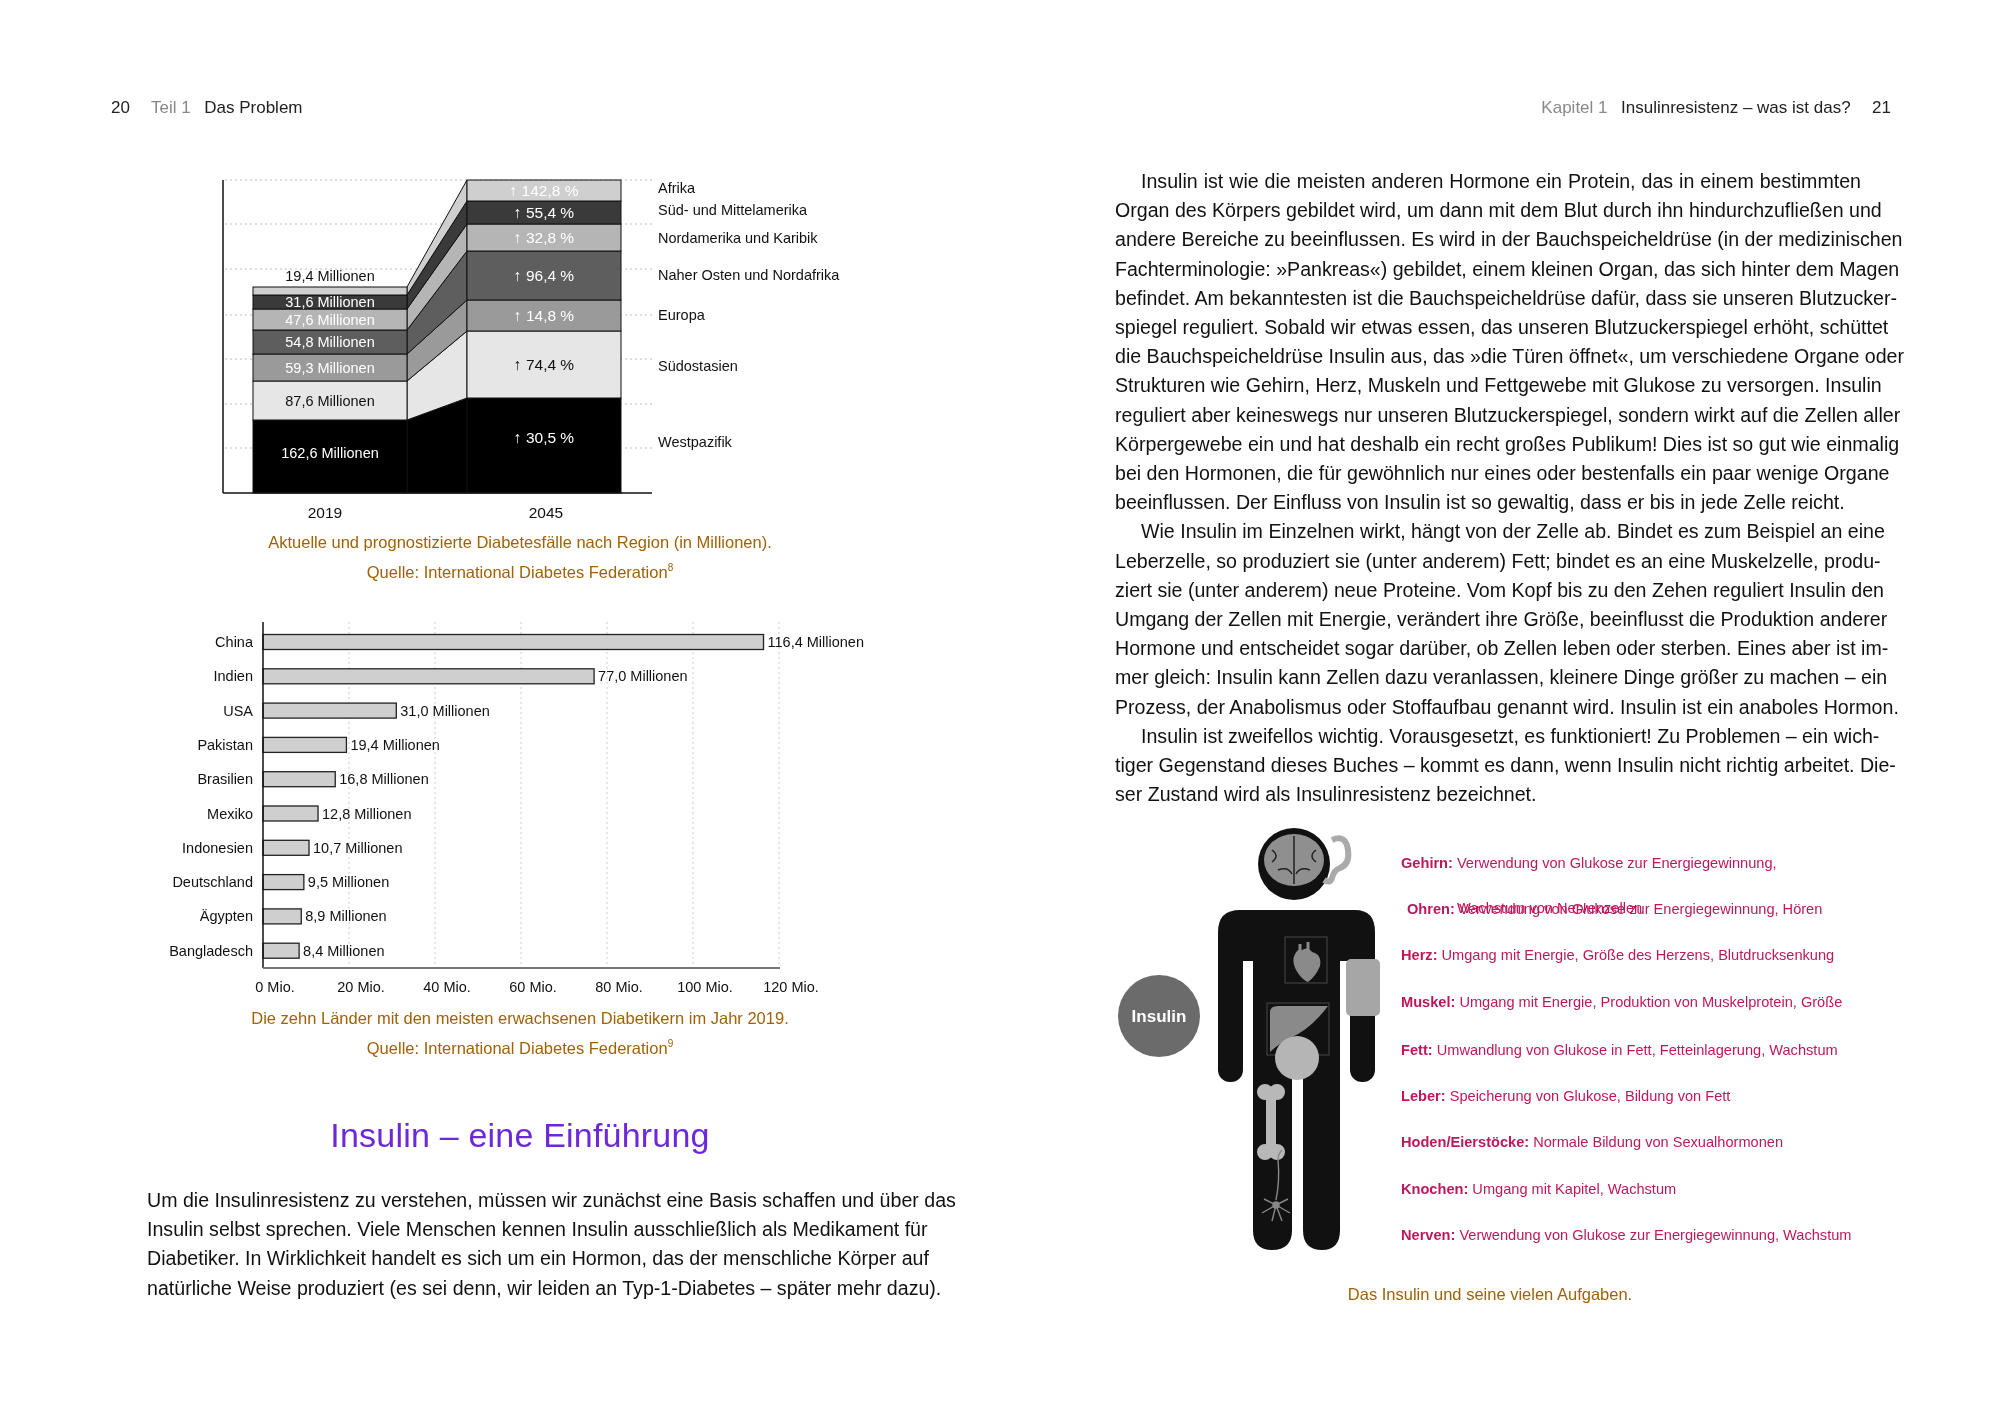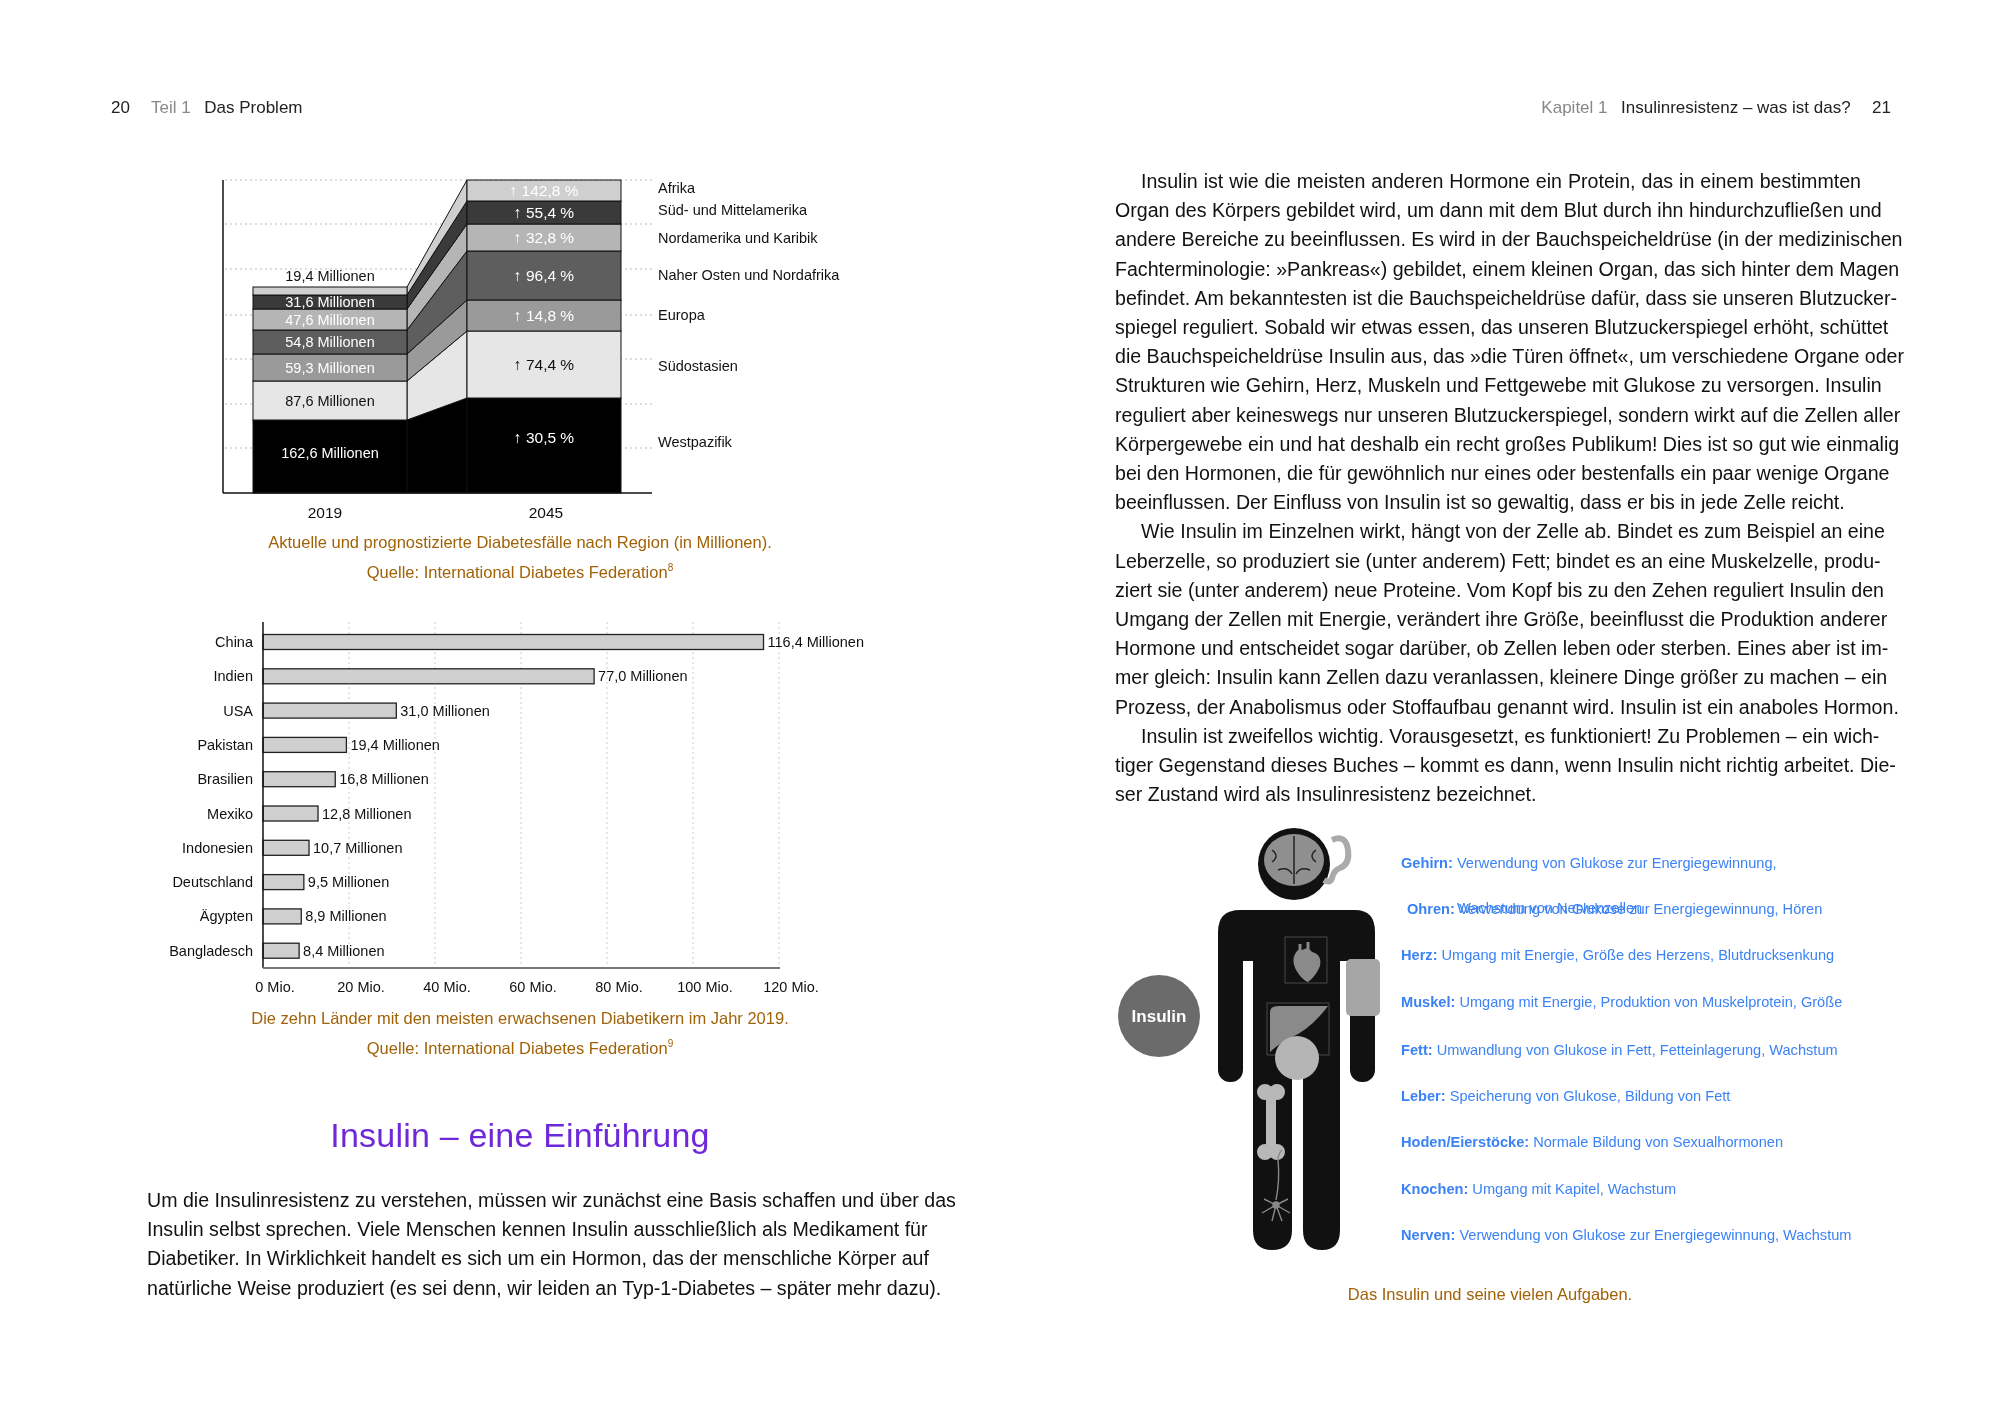--- a/index.html
+++ b/index.html
@@ -9,21 +9,21 @@
   .runhead { font-size:17px; color:#222; top:98px; white-space:nowrap; }
   .runhead .muted { color:#888; }
   svg text { font-family:"Liberation Sans", sans-serif; }
   .body-text { font-family:Liberation Sans, sans-serif; font-size:19.6px; line-height:29.2px;
                text-align:justify; color:#111; }
   .body-text .line { display:block; text-align:justify; text-align-last:justify; white-space:nowrap; }
   .body-text .line.last { text-align-last:left; }
   .caption { font-size:16.5px; color:#a16207; text-align:center; line-height:25px; }
   .caption sup { font-size:10px; }
   .h2 { font-size:34px; color:#6d28d9; font-weight:300; text-align:center; letter-spacing:0.2px; }
-  .role { font-size:14.6px; color:#3b82f6; white-space:nowrap; line-height:19px; }
+  .role { font-size:14.6px; color:#be185d; white-space:nowrap; line-height:19px; }
   .role b { font-weight:bold; }
 </style>
 </head>
 <body>
 
 <div class="abs runhead" style="left:111px;">
   <span>20</span>
   <span style="display:inline-block;width:12px"></span>
   <span class="muted">Teil 1</span>
   <span style="display:inline-block;width:4px"></span>

